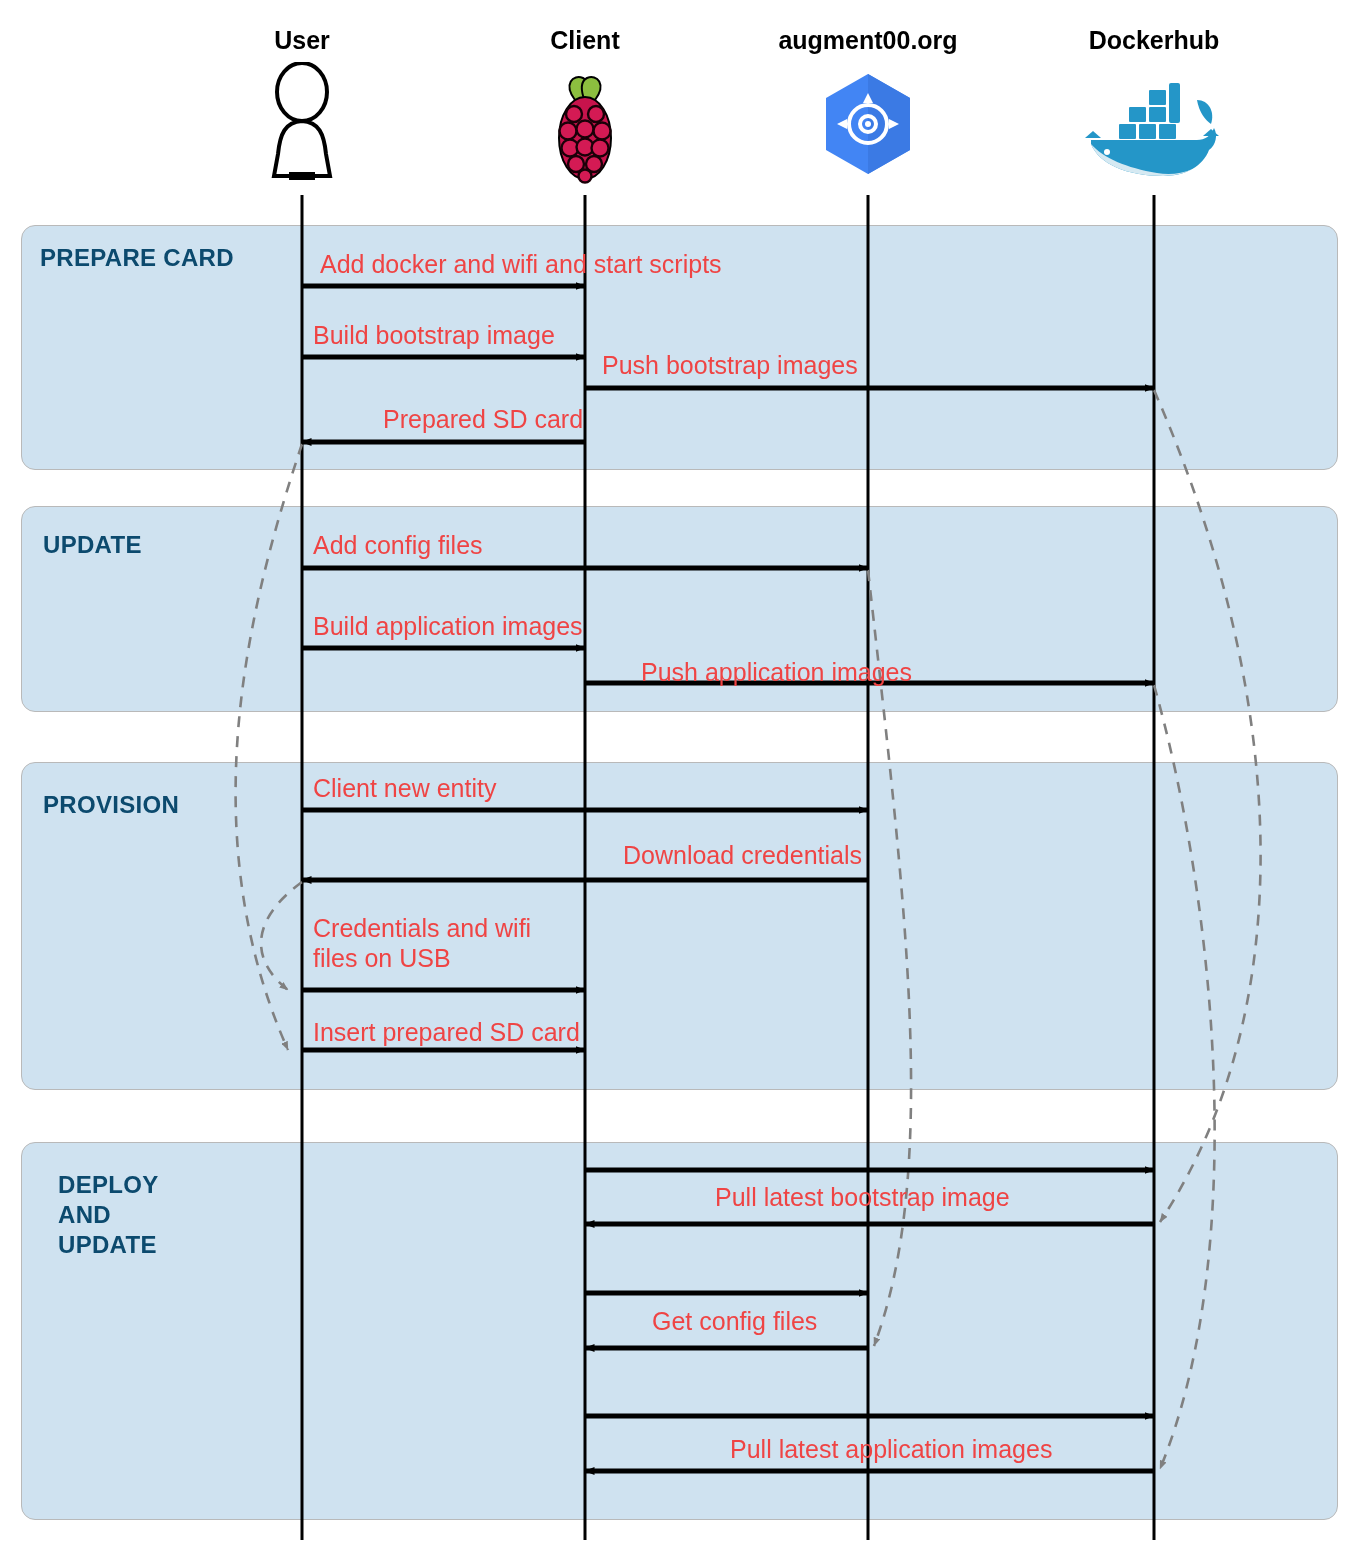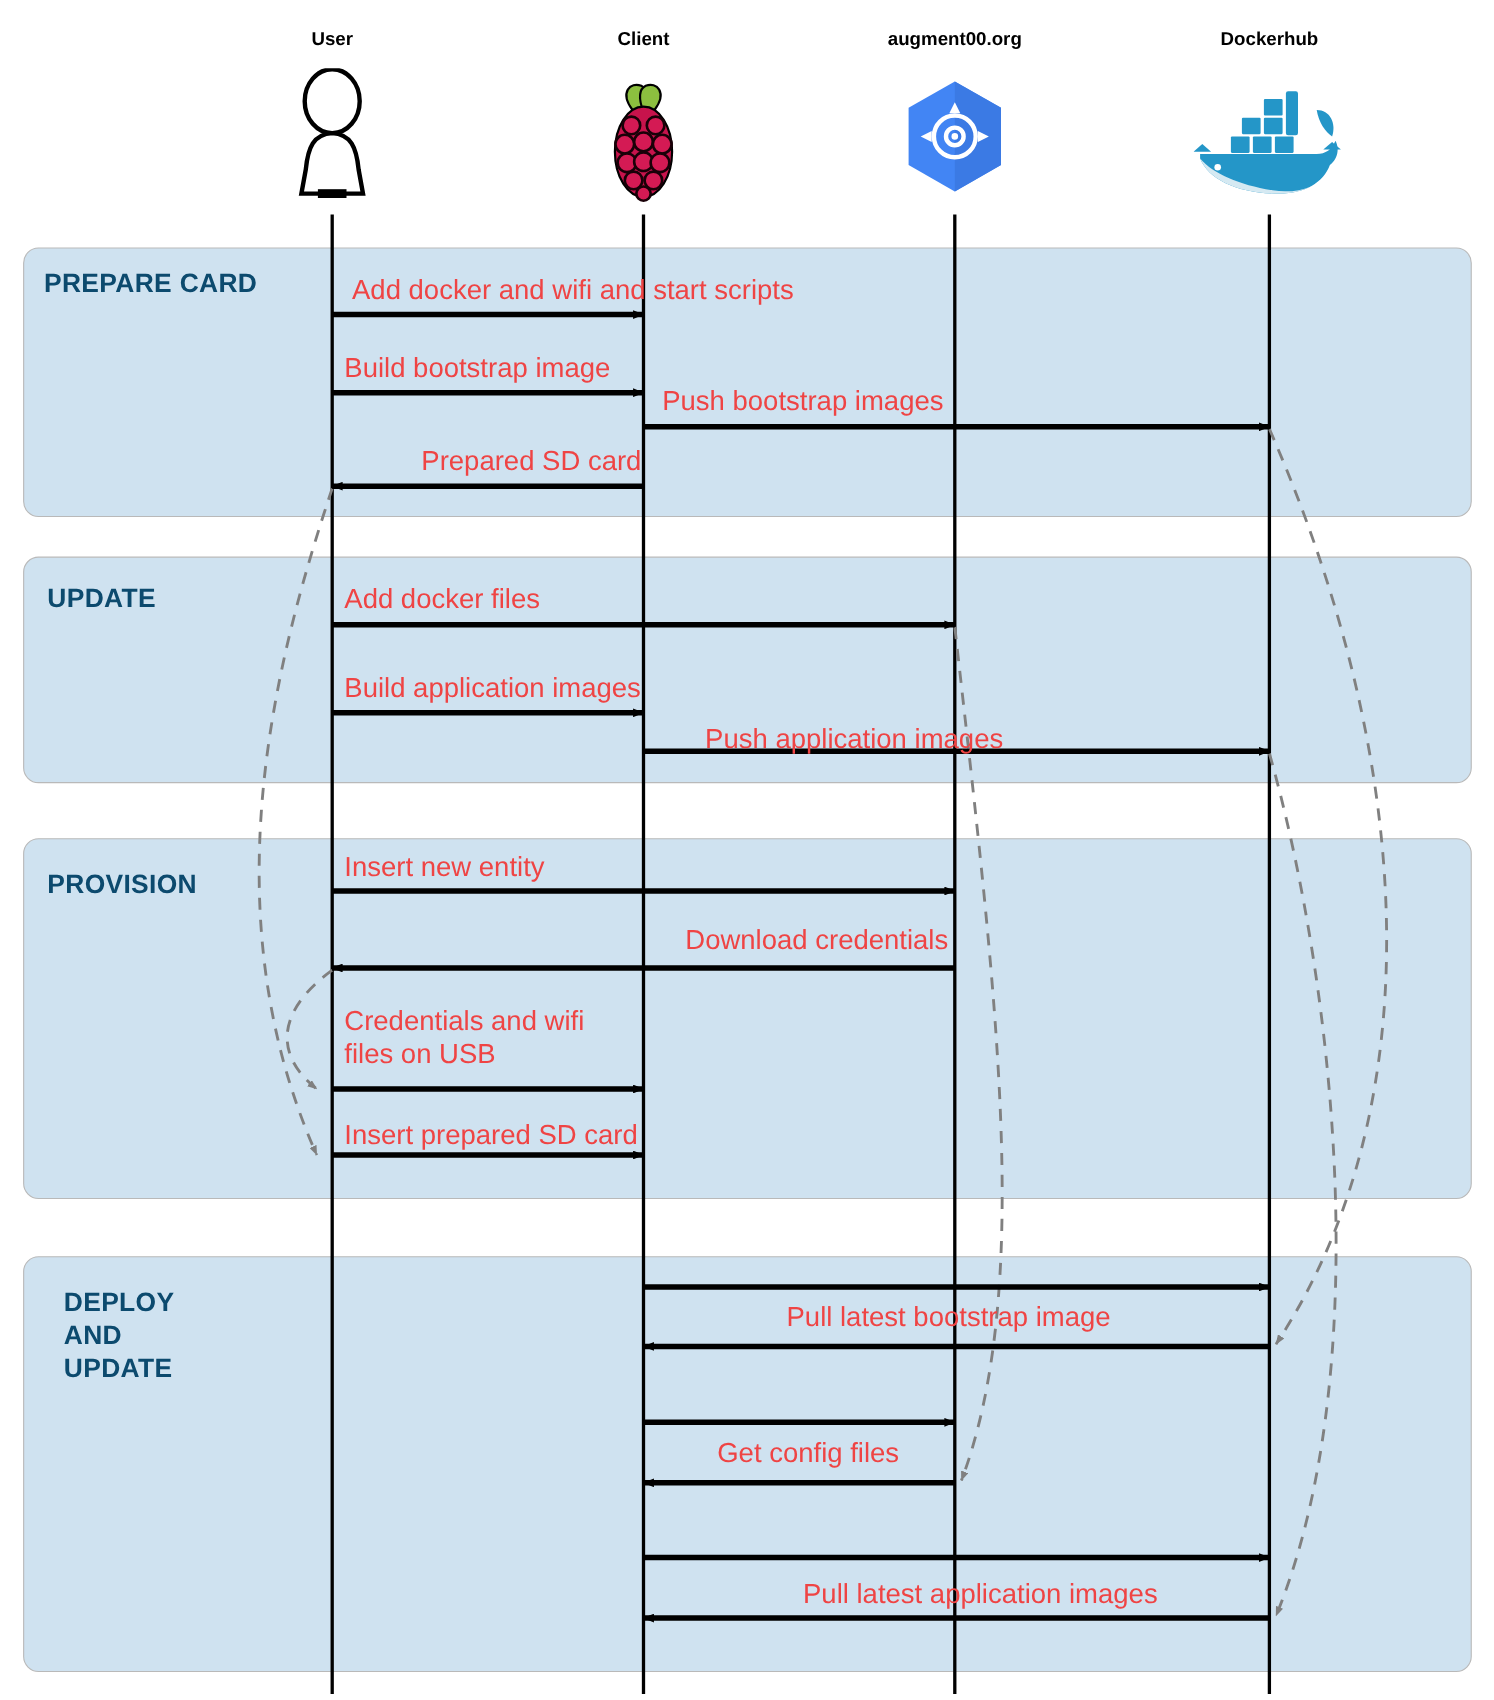--- a/index.html
+++ b/index.html
@@ -14,21 +14,21 @@
     position: relative;
     width: 1358px;
     height: 1545px;
     background: #ffffff;
     overflow: hidden;
   }
   .actor-title {
     position: absolute;
     text-align: center;
     font-weight: bold;
-    font-size: 17px;
+    font-size: 25px;
     color: #000000;
     white-space: nowrap;
     transform: translateX(-50%);
   }
   .actor-icon {
     position: absolute;
     transform: translateX(-50%);
   }
   .phase-panel {
     position: absolute;
@@ -185,24 +185,24 @@
         <line x1="585" y1="1416" x2="1154" y2="1416" stroke="#000000" stroke-width="5" marker-end="url(#arrow-right)"></line>
         <line x1="1154" y1="1471" x2="585" y2="1471" stroke="#000000" stroke-width="5" marker-end="url(#arrow-left)"></line>
       </g>
   </svg>
 
   <div id="labels">
       <div class="msg-label" style="left: 320px; top: 250px;">Add docker and wifi and start scripts</div>
       <div class="msg-label" style="left: 313px; top: 321px; text-align: center;">Build bootstrap image</div>
       <div class="msg-label" style="left: 602px; top: 351px;">Push bootstrap images</div>
       <div class="msg-label" style="left: 383px; top: 405px;">Prepared SD card</div>
-      <div class="msg-label" style="left: 313px; top: 531px;">Add docker files</div>
+      <div class="msg-label" style="left: 313px; top: 531px;">Add config files</div>
       <div class="msg-label" style="left: 313px; top: 612px;">Build application images</div>
       <div class="msg-label" style="left: 598px; top: 658px; margin-left: 43px;">Push application images</div>
-      <div class="msg-label" style="left: 313px; top: 774px;">Insert new entity</div>
+      <div class="msg-label" style="left: 313px; top: 774px;">Client new entity</div>
       <div class="msg-label" style="left: 623px; top: 841px;">Download credentials</div>
       <div class="msg-label" style="left: 313px; top: 914px;">Credentials and wifi
 files on USB</div>
       <div class="msg-label" style="left: 313px; top: 1018px;">Insert prepared SD card</div>
       <div class="msg-label" style="left: 715px; top: 1183px;">Pull latest bootstrap image</div>
       <div class="msg-label" style="left: 631px; top: 1307px; margin-left: 21px;">Get config files</div>
       <div class="msg-label" style="left: 730px; top: 1435px;">Pull latest application images</div>
     </div>
 
 </div>

